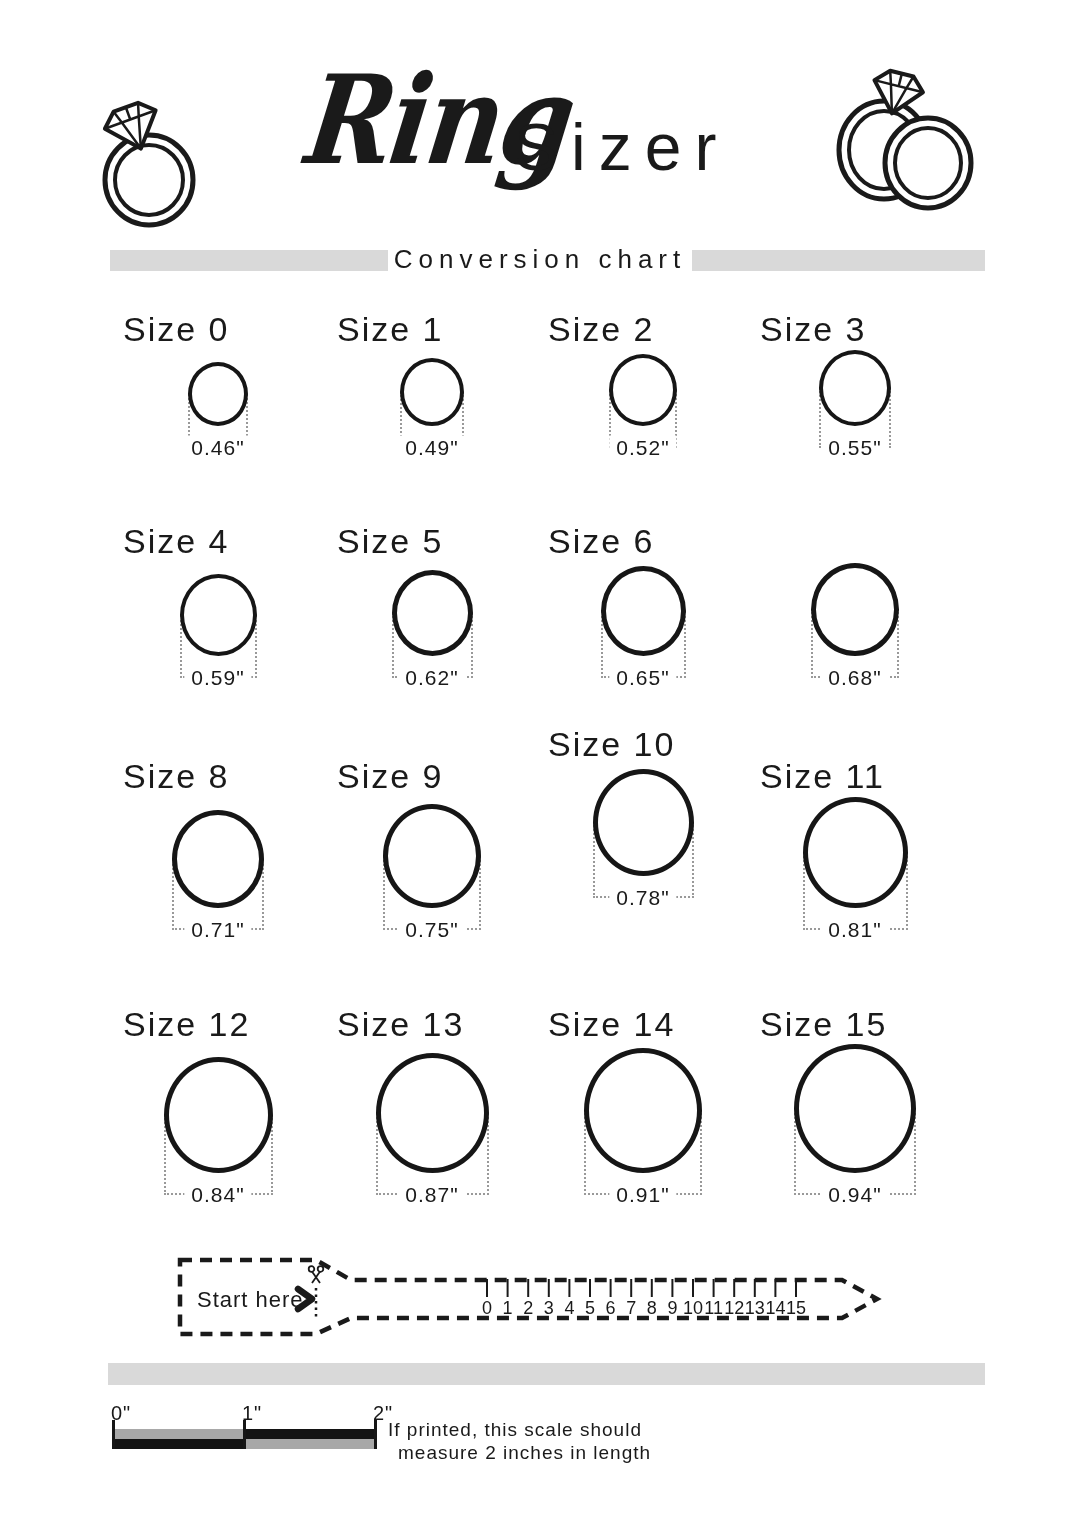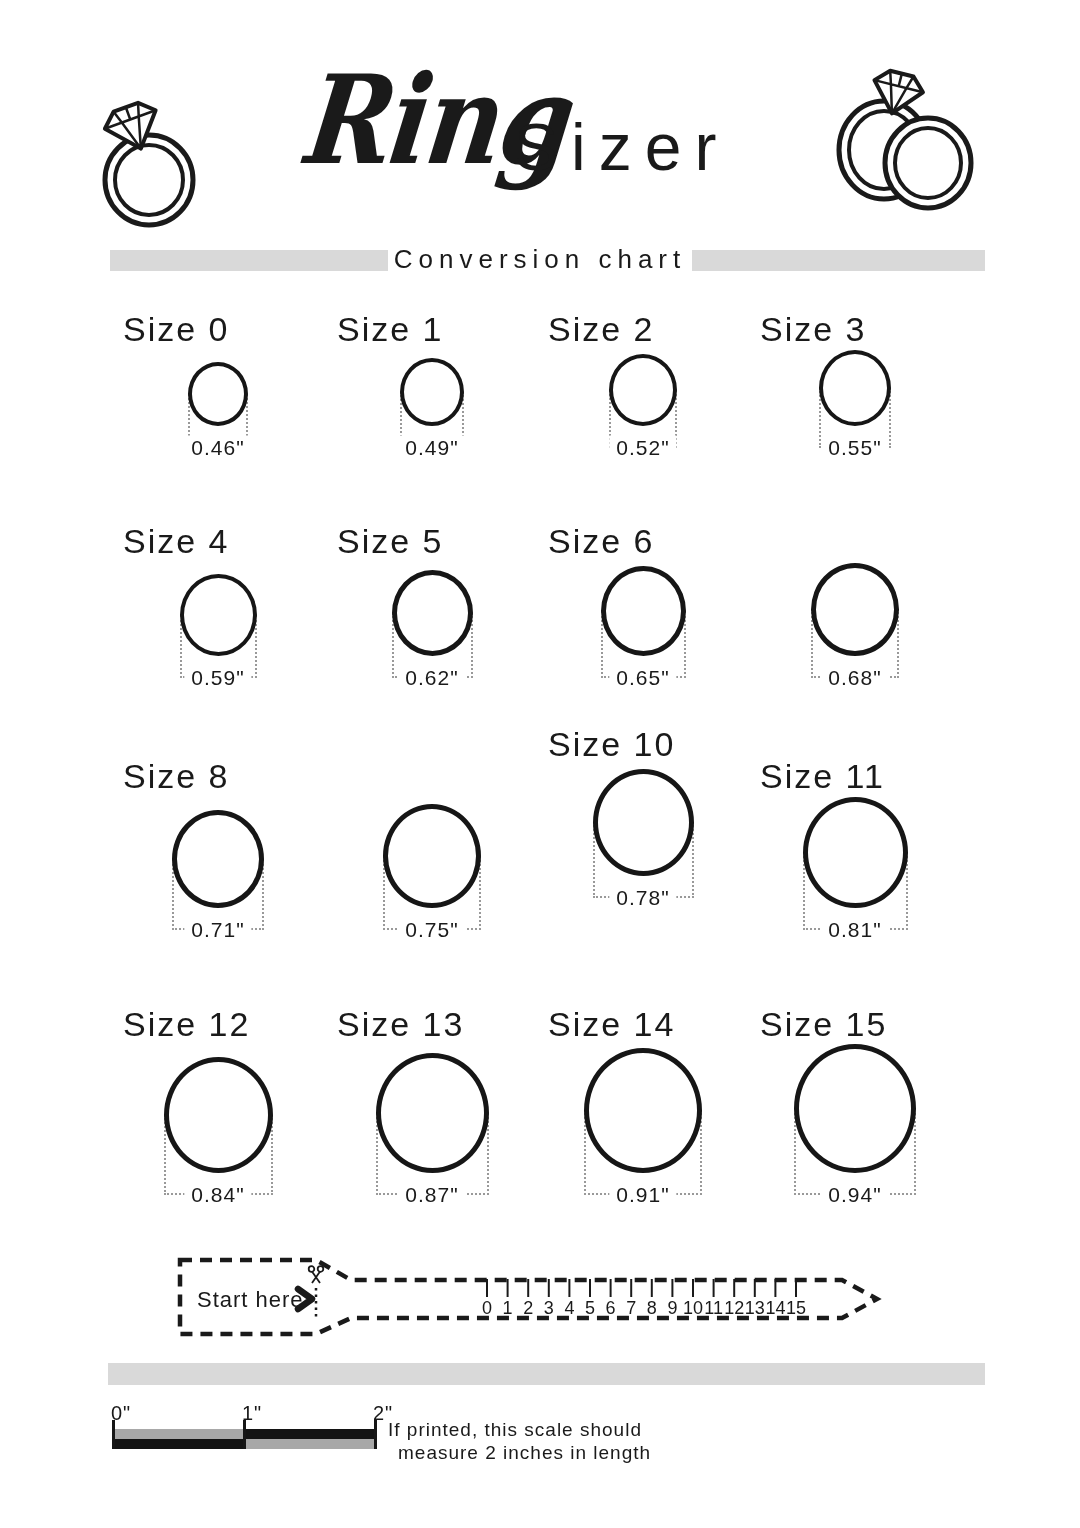--- a/index.html
+++ b/index.html
@@ -119,20 +119,21 @@
         <div class="ring-circle" style="left: 51px; top: 41px; width: 88px; height: 93px; border-width: 5px; border-style: solid; border-color: rgb(22, 22, 22);"></div>
         <span class="dim-value" style="left: 95px; top: 156px;">0.68"</span>
       </div>
       <div class="size-cell" style="left: 123px; top: 757px; height: 197px;">
         <div class="size-label">Size 8</div>
         <div class="dim-bracket" style="left: 49px; top: 102px; width: 92px; height: 71px;"></div>
         <div class="ring-circle" style="left: 49px; top: 53px; width: 92px; height: 98px; border-width: 5px; border-style: solid; border-color: rgb(22, 22, 22);"></div>
         <span class="dim-value" style="left: 95px; top: 173px;">0.71"</span>
       </div>
       <div class="size-cell" style="left: 337px; top: 757px; height: 197px;">
+        <div class="size-label">Size 9</div>
         <div class="dim-bracket" style="left: 46px; top: 99px; width: 98px; height: 74px;"></div>
         <div class="ring-circle" style="left: 46px; top: 47px; width: 98px; height: 104px; border-width: 5px; border-style: solid; border-color: rgb(22, 22, 22);"></div>
         <span class="dim-value" style="left: 95px; top: 173px;">0.75"</span>
       </div>
       <div class="size-cell" style="left: 548px; top: 725px; height: 197px;">
         <div class="size-label">Size 10</div>
         <div class="dim-bracket" style="left: 44.5px; top: 97px; width: 101px; height: 76px;"></div>
         <div class="ring-circle" style="left: 44.5px; top: 44px; width: 101px; height: 107px; border-width: 5px; border-style: solid; border-color: rgb(22, 22, 22);"></div>
         <span class="dim-value" style="left: 95px; top: 173px;">0.78"</span>
       </div>

